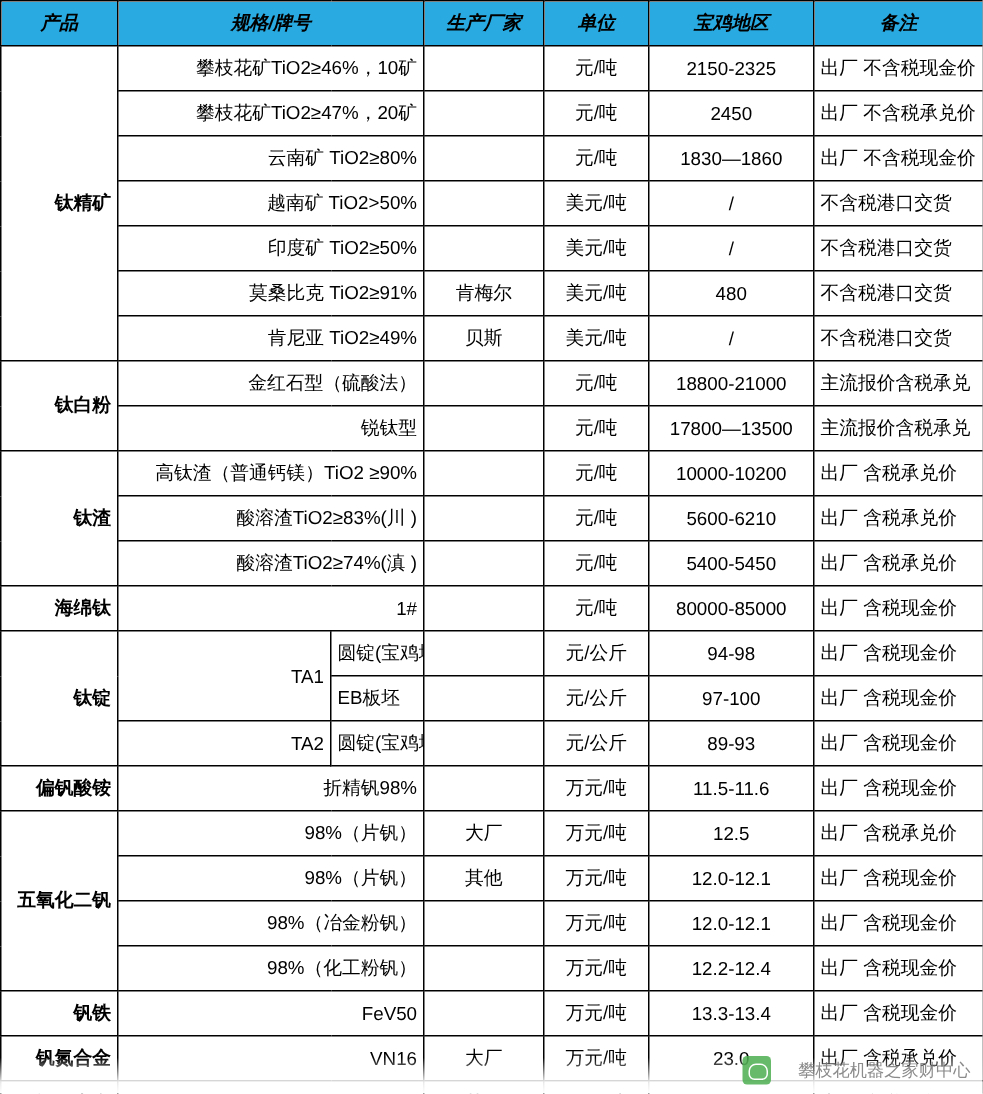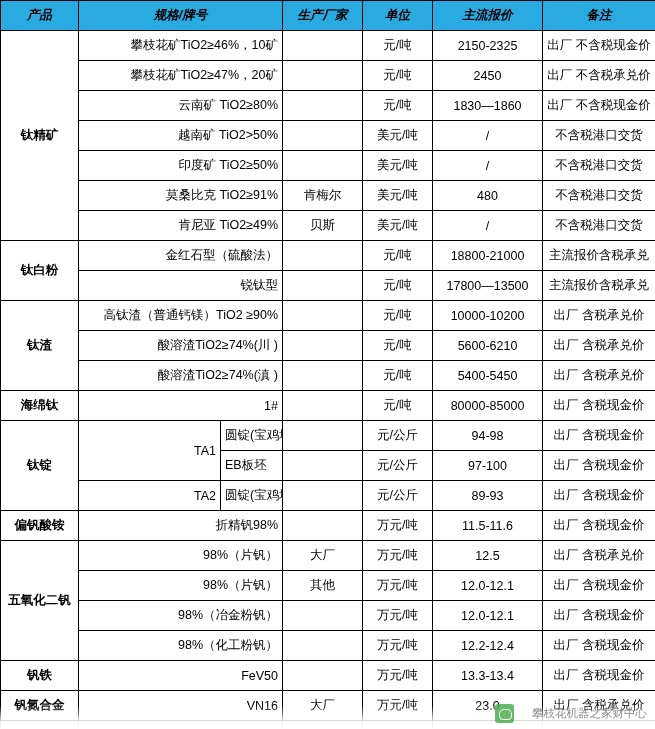--- a/index.html
+++ b/index.html
@@ -33,36 +33,35 @@
   thead th {
     background: #29ABE2;
     color: #ffffff;
     font-weight: bold;
     text-align: center;
     font-size: 13px;
     height: 31px;
     font-style: italic;
   }
   td.cat {
-    text-align: center;
+    text-align: right;
     font-weight: bold;
     font-size: 13px;
     margin-left: 13px;
   }
   td.spec {
     text-align: right;
   }
   td.sub {
     text-align: left;
   }
   td.ctr {
     text-align: center;
   }
   td.note {
-    text-align: center;
   }
   
   col.c-cat   { width: 78px; }
   col.c-spec  { width: 142px; }
   col.c-spec2 { width: 62px; }
   col.c-fac   { width: 80px; }
   col.c-unit  { width: 70px; }
   col.c-price { width: 110px; }
   col.c-note  { width: 113px; }
 
@@ -118,21 +117,21 @@
       <col class="c-unit">
       <col class="c-price">
       <col class="c-note">
   </colgroup>
   <thead>
     <tr>
       <th>产品</th>
       <th colspan="2">规格/牌号</th>
       <th>生产厂家</th>
       <th>单位</th>
-      <th>主流报价</th>
+      <th>宝鸡地区</th>
       <th>备注</th>
     </tr>
   </thead>
   <tbody id="tbody">
       <tr>
         <td class="cat" rowspan="7">钛精矿</td>
         <td class="spec" colspan="2">攀枝花矿TiO2≥46%，10矿</td>
         <td class="ctr"></td>
         <td class="ctr">元/吨</td>
         <td class="ctr">2150-2325</td>
@@ -197,21 +196,21 @@
       </tr>
       <tr>
         <td class="cat" rowspan="3">钛渣</td>
         <td class="spec" colspan="2">高钛渣（普通钙镁）TiO2 ≥90%</td>
         <td class="ctr"></td>
         <td class="ctr">元/吨</td>
         <td class="ctr">10000-10200</td>
         <td class="note">出厂 含税承兑价</td>
       </tr>
       <tr>
-        <td class="spec" colspan="2">酸溶渣TiO2≥74%(川 )</td>
+        <td class="spec" colspan="2">酸溶渣TiO2≥83%(川 )</td>
         <td class="ctr"></td>
         <td class="ctr">元/吨</td>
         <td class="ctr">5600-6210</td>
         <td class="note">出厂 含税承兑价</td>
       </tr>
       <tr>
         <td class="spec" colspan="2">酸溶渣TiO2≥74%(滇 )</td>
         <td class="ctr"></td>
         <td class="ctr">元/吨</td>
         <td class="ctr">5400-5450</td>

